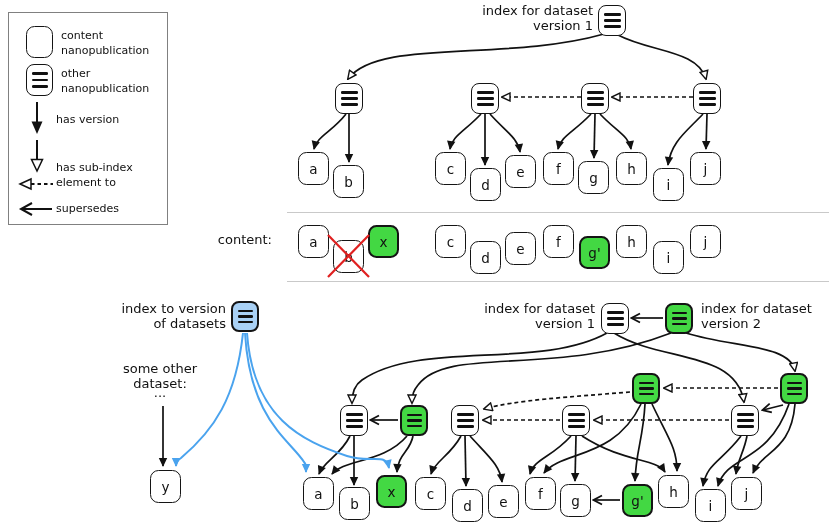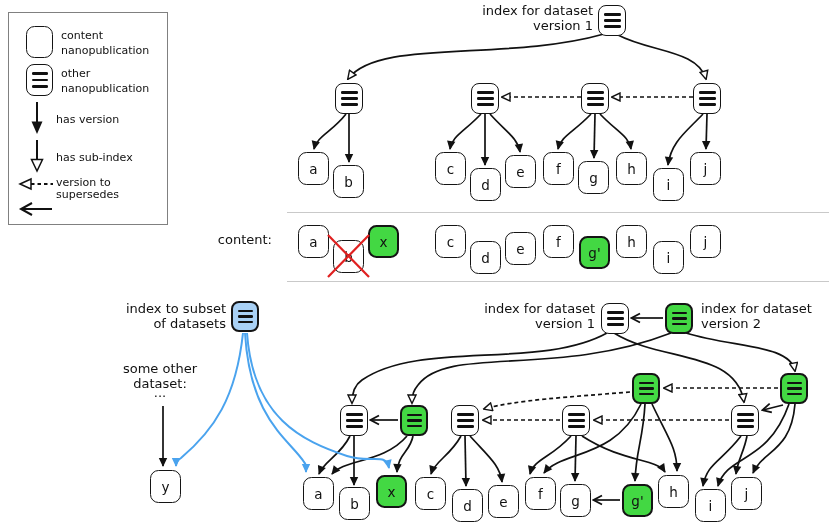--- a/index.html
+++ b/index.html
@@ -126,39 +126,39 @@
     <svg style="left:18px;top:87px" width="20" height="36">
       <path d="M10,2 V24" stroke="#111" stroke-width="2" fill="none"></path>
       <path d="M10,34 L4.5,21.5 L15.5,21.5 Z" fill="#111"></path>
     </svg>
     <div class="lg-txt" style="left:47px;top:100px">has version</div>
 
     <svg style="left:18px;top:125px" width="20" height="36">
       <path d="M10,2 V22" stroke="#111" stroke-width="2" fill="none"></path>
       <path d="M10,33 L4.5,21.5 L15.5,21.5 Z" fill="#fff" stroke="#111" stroke-width="1.5"></path>
     </svg>
-    <div class="lg-txt" style="left:47px;top:138px">has sub-index</div>
+    <div class="lg-txt" style="left:47px;top:148px">has sub-index</div>
 
     <svg style="left:8px;top:163px" width="38" height="16">
       <path d="M14,8 H36" stroke="#111" stroke-width="2" stroke-dasharray="3.5 3" fill="none"></path>
       <path d="M3,8 L14,3 L14,13 Z" fill="#fff" stroke="#111" stroke-width="1.5"></path>
     </svg>
-    <div class="lg-txt" style="left:47px;top:163px">version to</div>
+    <div class="lg-txt" style="left:47px;top:163px">element to</div>
 
     <svg style="left:6px;top:188px" width="40" height="16">
       <path d="M6,8 H37" stroke="#111" stroke-width="2" fill="none"></path>
       <path d="M17,2 L6,8 L17,14" stroke="#111" stroke-width="2" fill="none"></path>
     </svg>
-    <div class="lg-txt" style="left:47px;top:175px">supersedes</div>
+    <div class="lg-txt" style="left:47px;top:189px">supersedes</div>
   </div>
 
   <div class="lbl r" style="left:447px;top:4px;width:146px">index for dataset
 version 1</div>
   <div class="lbl r" style="left:198px;top:233px;width:74px">content:</div>
-  <div class="lbl r" style="left:96px;top:302px;width:130px">index to subset
+  <div class="lbl r" style="left:96px;top:302px;width:130px">index to version
 of datasets</div>
   <div class="lbl c" style="left:110px;top:362px;width:100px">some other
 dataset:</div>
   <div class="lbl c" style="left:142px;top:386px;width:36px">...</div>
   <div class="lbl r" style="left:447px;top:302px;width:148px">index for dataset
 version 1</div>
   <div class="lbl" style="left:701px;top:302px;width:130px">index for dataset
 version 2</div>
 
   <div class="np idx" style="left:598px;top:5px">

